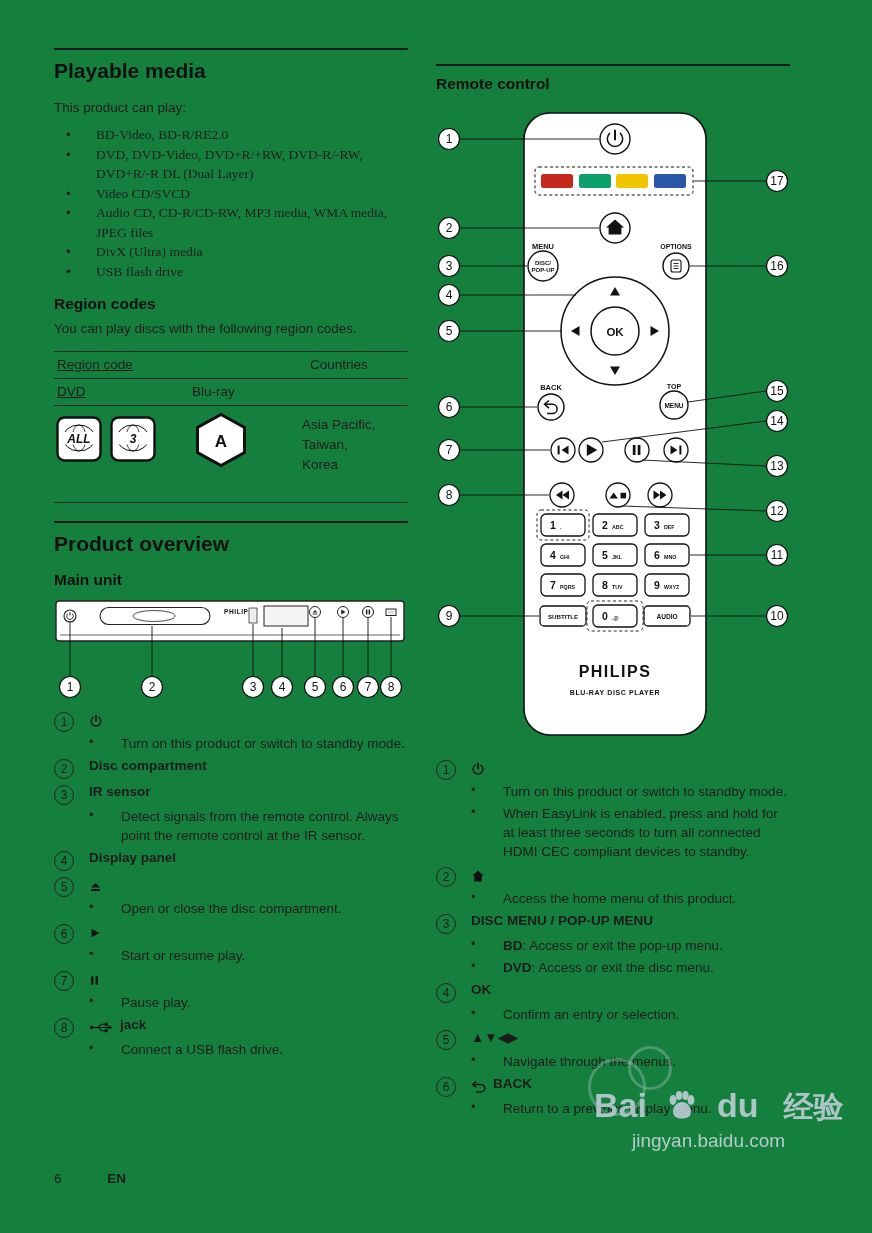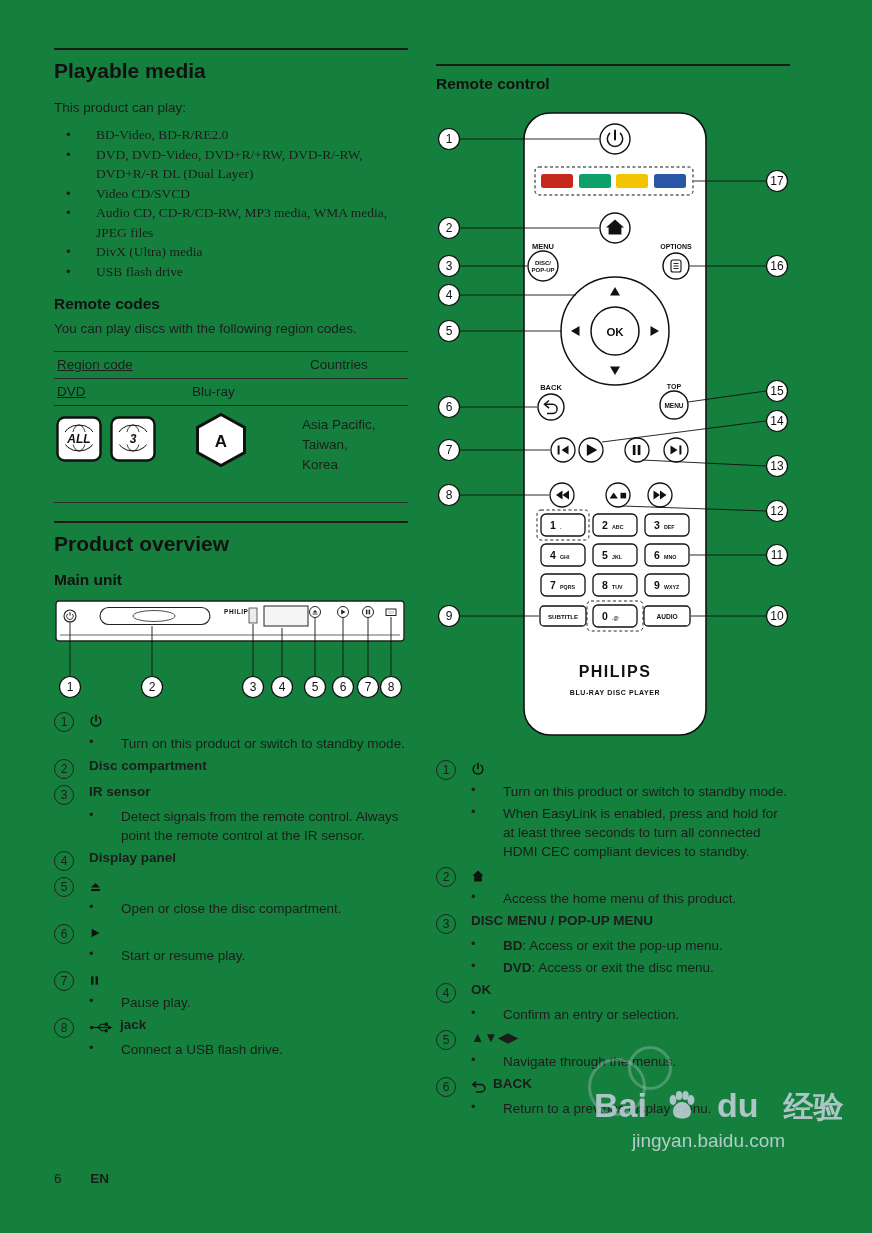--- a/index.html
+++ b/index.html
@@ -33,21 +33,21 @@
   .num-item{display:flex;font-size:13.5px;margin-bottom:5px;}
   .cnum{flex:0 0 20px;width:20px;height:20px;border:1.2px solid #222;border-radius:50%;
         text-align:center;line-height:18px;font-size:12px;margin-right:15px;margin-top:1px;box-sizing:border-box;}
   .item-body{flex:1;min-width:0;}
   .item-label{font-weight:700;display:flex;gap:7px;min-height:20px;}
   .item-label .ic{display:inline-flex;align-items:center;}
   .bullet{display:flex;margin-top:3px;}
   .b-dot{flex:0 0 32px;font-size:13px;}
   .b-txt{flex:1;min-width:0;line-height:19px;}
   .footer{position:absolute;left:54px;top:1171px;font-size:13.5px;}
-  .footer .pg-lang{font-weight:700;margin-left:25px;}
+  .footer .pg-lang{font-weight:700;margin-left:42px;}
   .watermark{position:absolute;left:594px;top:1088px;width:270px;opacity:.88;}
   .wm-row{display:flex;align-items:flex-end;gap:20px;color:#c2cfda;}
   .wm-bai,.wm-du{font-size:34px;font-weight:700;line-height:1;}
   .wm-cn{font-size:30px;font-weight:700;line-height:1.05;margin-left:5px;}
   .wm-url{font-size:19px;color:#ccd6df;margin-top:8px;margin-left:38px;}
   .wm-circles span{position:absolute;border-radius:50%;border:3px solid rgba(190,203,214,.38);}
   .wm-c1{width:52px;height:52px;left:-6px;top:-30px;}
   .wm-c2{width:38px;height:38px;left:34px;top:-42px;}
 </style>
 </head>
@@ -80,21 +80,21 @@
           <span class="dot">•</span>
           <span class="txt">DivX (Ultra) media</span>
         </div>
         <div class="pm-li">
           <span class="dot">•</span>
           <span class="txt">USB flash drive</span>
         </div>
       </div>
 
     <div class="region-sec">
-      <div class="h2">Remote codes</div>
+      <div class="h2">Region codes</div>
       <p class="intro">You can play discs with the following region codes.</p>
 
       <div class="region-table">
         <div class="tline"></div>
         <div class="trow">
           <span>Region code</span>
           <span class="c2">Countries</span>
         </div>
         <div class="tline"></div>
         <div class="trow">

